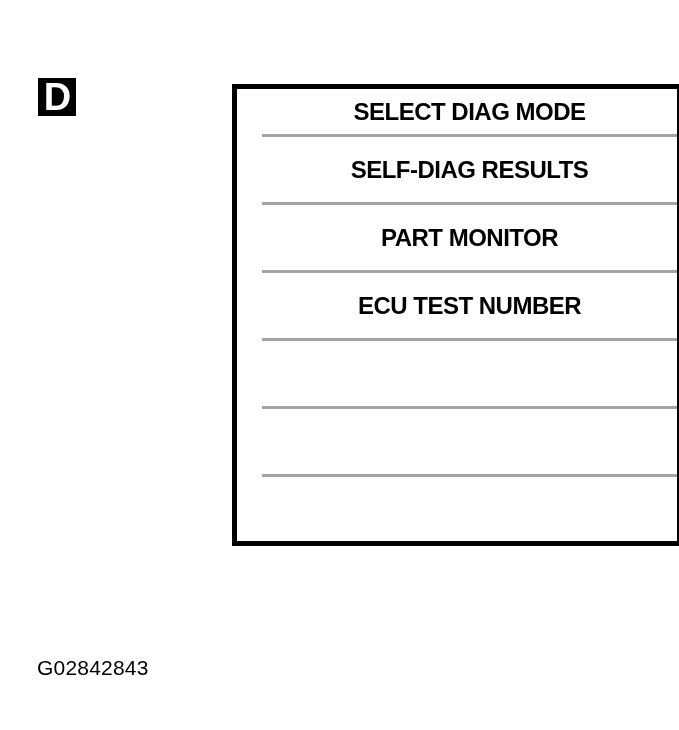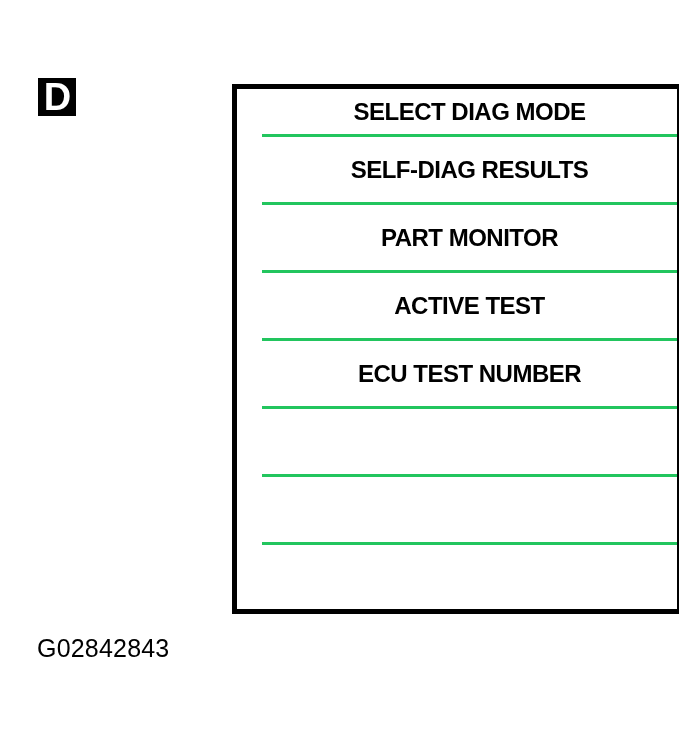--- a/index.html
+++ b/index.html
@@ -40,48 +40,47 @@
     }
     .row {
       box-sizing: border-box;
       width: 100%;
       display: flex;
       align-items: center;
       justify-content: center;
       font-weight: bold;
       font-size: 24px;
       letter-spacing: -0.5px;
-      border-top: 3px solid #22c55e;
+      border-top: 3px solid #a3a3a3;
       height: 68px;
     }
     .row.first {
       border-top: none;
       height: 45px;
     }
     .row.last {
       height: 67px;
     }
     .caption {
       position: absolute;
       left: 37px;
-      top: 636px;
-      font-size: 25px;
+      top: 656px;
+      font-size: 21px;
       line-height: 24px;
       letter-spacing: 0.2px;
     }
   </style>
 </head>
 <body>
 
 <div class="badge">D</div>
 
 <div class="menu">
   <div class="row first">SELECT DIAG MODE</div>
   <div class="row">SELF-DIAG RESULTS</div>
   <div class="row">PART MONITOR</div>
-  <div class="row">ACTIVE TEST</div>
   <div class="row">ECU TEST NUMBER</div>
   <div class="row"></div>
   <div class="row"></div>
   <div class="row last"></div>
 </div>
 
 <div class="caption">G02842843</div>
 
 </body></html>

